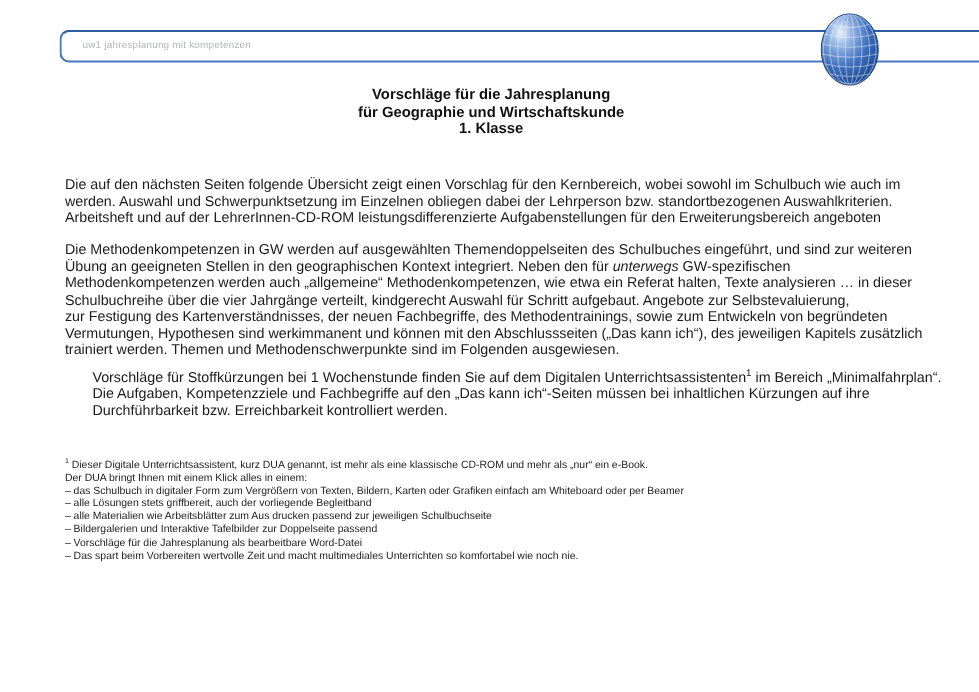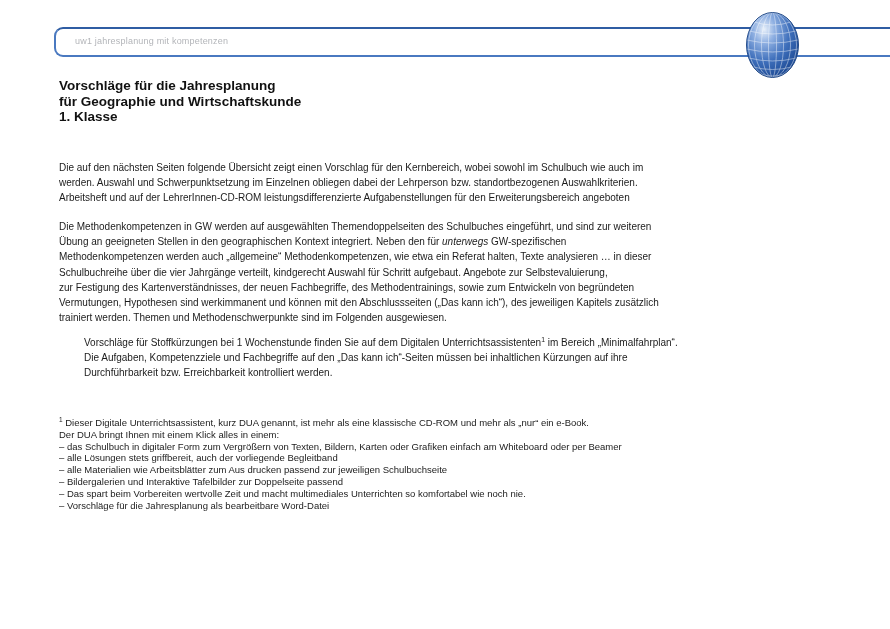--- a/index.html
+++ b/index.html
@@ -17,26 +17,26 @@
     border-radius:9px;box-sizing:border-box;background:#ffffff;
   }
   .kopf .lbl{
     position:absolute;left:19px;top:7px;
     font-size:9px;color:#b3b5b9;letter-spacing:.2px;white-space:nowrap;
   }
   .globe{position:absolute;left:746px;top:12px;width:53px;height:66px;}
 
   .title{
     position:absolute;left:59px;top:78px;width:775px;
-    font-weight:bold;font-size:13.5px;line-height:15.6px;
+    text-align:center;font-weight:bold;font-size:13.5px;line-height:15.6px;
     color:#111;
   }
   .para{
     position:absolute;left:59px;width:785px;
-    font-size:10px;line-height:15.2px;color:#1b1b1b;
+    font-size:13px;line-height:15.2px;color:#1b1b1b;
   }
   #para0{top:160px;}
   #para1{top:219px;}
   #para2{top:335px;margin-left:25px;}
   .footnote{
     position:absolute;left:59px;top:417px;width:785px;
     font-size:9.5px;line-height:11.8px;color:#1b1b1b;
   }
   .tl{white-space:nowrap;}
   sup{font-size:68%;vertical-align:super;line-height:0;}
@@ -109,17 +109,17 @@
       <div class="tl">Durchführbarkeit bzw. Erreichbarkeit kontrolliert werden.</div>
     </div>
 
   <div class="footnote" id="footnote">
       <div class="tl"><sup>1</sup> Dieser Digitale Unterrichtsassistent, kurz DUA genannt, ist mehr als eine klassische CD-ROM und mehr als „nur“ ein e-Book.</div>
       <div class="tl">Der DUA bringt Ihnen mit einem Klick alles in einem:</div>
       <div class="tl">– das Schulbuch in digitaler Form zum Vergrößern von Texten, Bildern, Karten oder Grafiken einfach am Whiteboard oder per Beamer</div>
       <div class="tl">– alle Lösungen stets griffbereit, auch der vorliegende Begleitband</div>
       <div class="tl">– alle Materialien wie Arbeitsblätter zum Aus drucken passend zur jeweiligen Schulbuchseite</div>
       <div class="tl">– Bildergalerien und Interaktive Tafelbilder zur Doppelseite passend</div>
+      <div class="tl">– Vorschläge für die Jahresplanung als bearbeitbare Word-Datei</div>
       <div class="tl">– Das spart beim Vorbereiten wertvolle Zeit und macht multimediales Unterrichten so komfortabel wie noch nie.</div>
-      <div class="tl">– Vorschläge für die Jahresplanung als bearbeitbare Word-Datei</div>
     </div>
 
 </div>
 
 </body></html>

